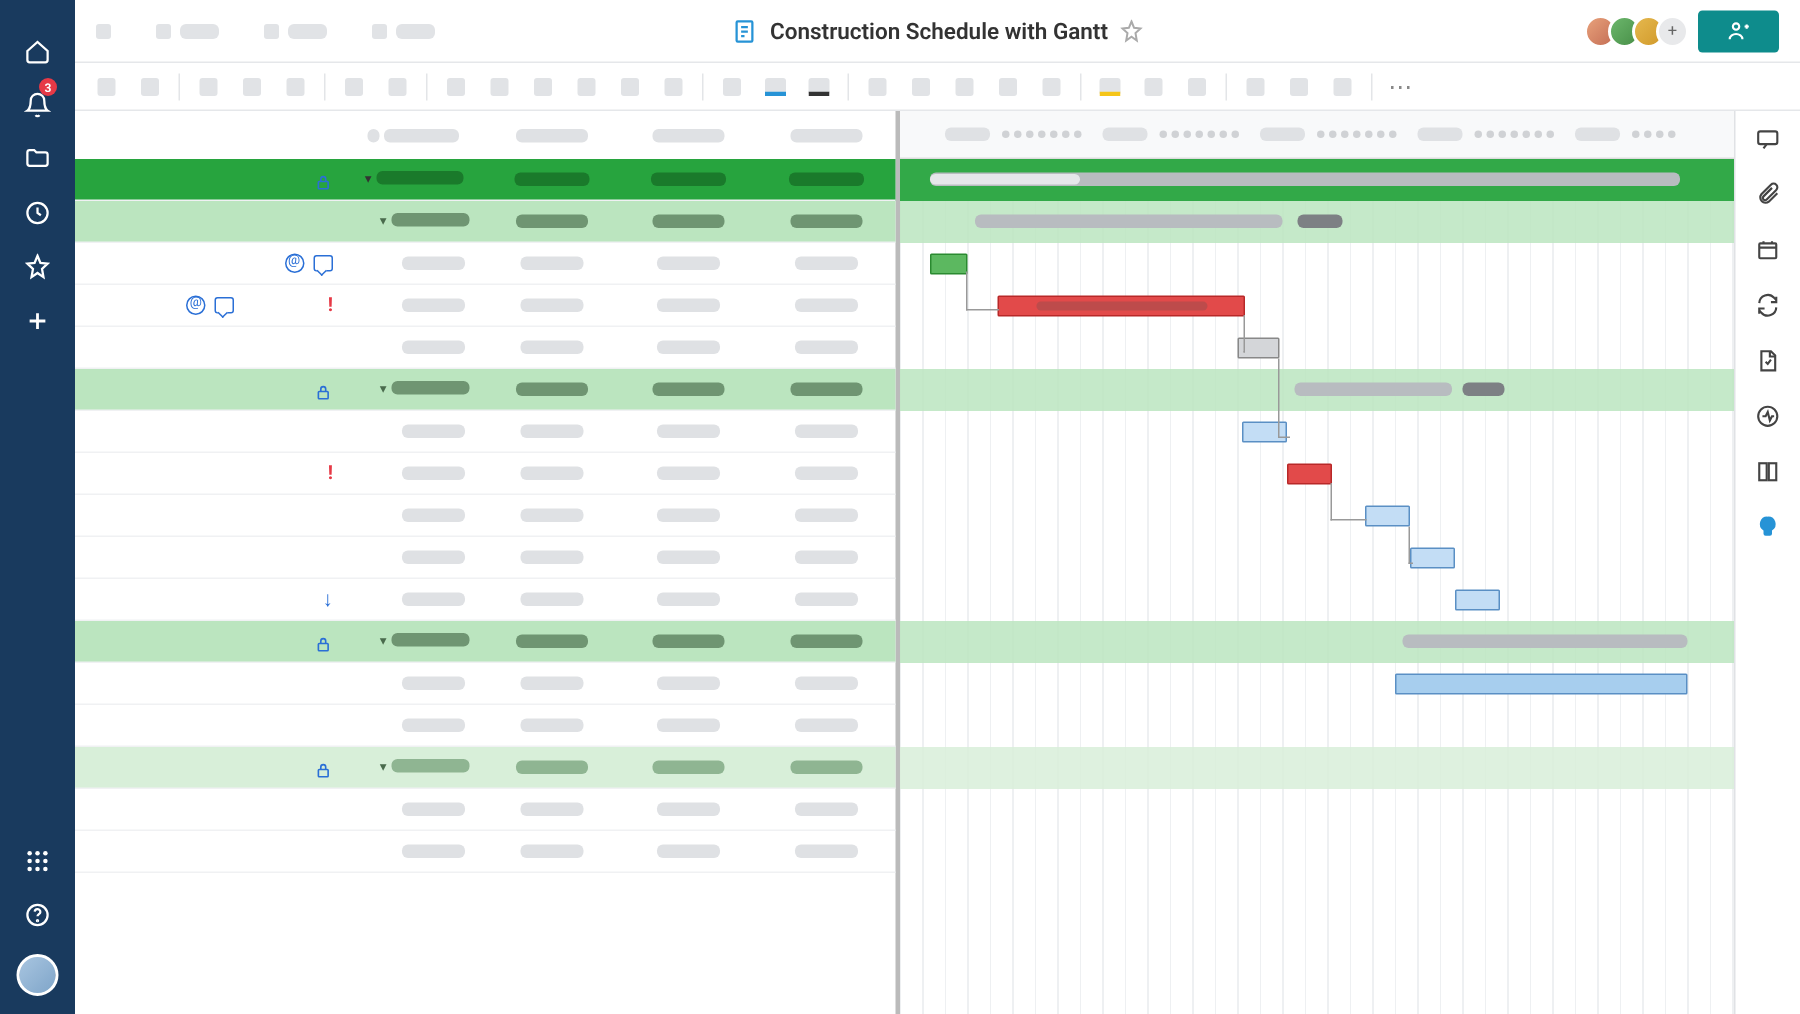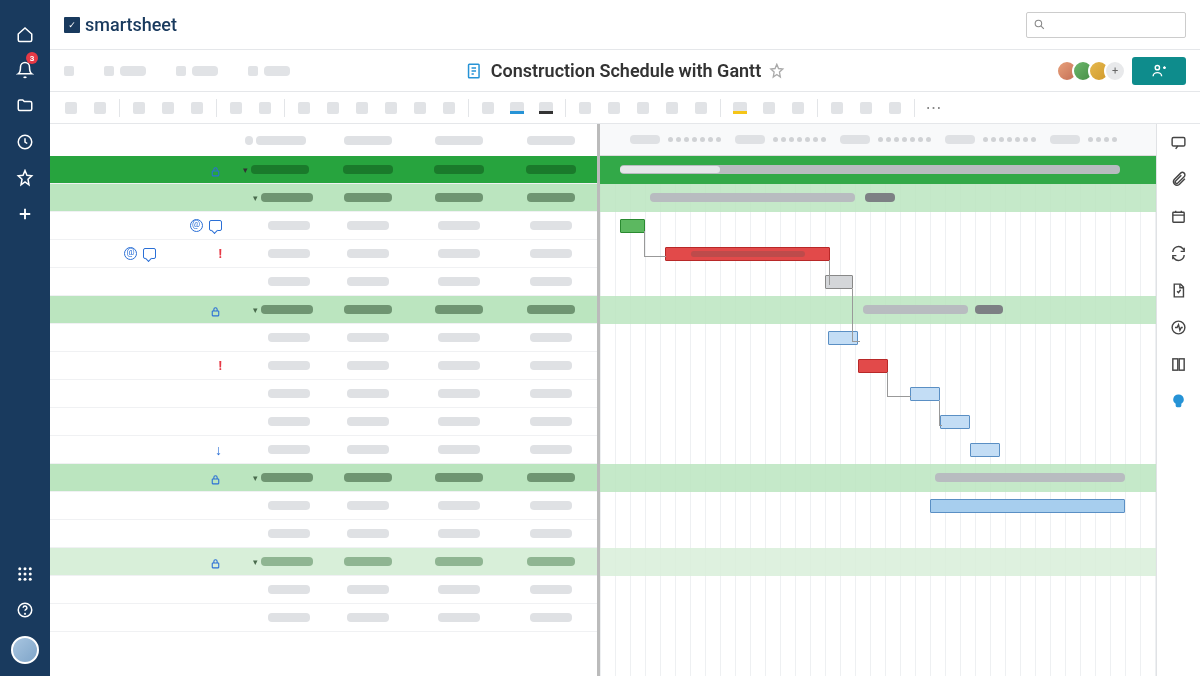--- a/index.html
+++ b/index.html
@@ -26,21 +26,21 @@
 .search-box { margin-left: auto; border: 1px solid #ccc; border-radius: 2px; width: 160px; height: 26px; display: flex; align-items: center; padding: 0 6px; color: #888; }
 .search-box svg { width: 13px; height: 13px; }
 
 
 .title-row { height: 42px; display: flex; align-items: center; position: relative; border-bottom: 1px solid #e5e7ea; }
 .title-left-ph { display: flex; align-items: center; gap: 30px; padding-left: 14px; }
 .title-ph-item { width: 10px; height: 10px; background: #e1e3e6; border-radius: 2px; }
 .title-ph-pair { display:flex; gap:6px; }
 .title-ph-pair span:first-child { width:10px; height:10px; background:#e1e3e6; border-radius:2px;}
 .title-ph-pair span:last-child { width:26px; height:10px; background:#e1e3e6; border-radius:4px;}
-.title-center { position: absolute; left: 50%; transform: translateX(-50%); display: flex; align-items: center; gap: 8px; font-size: 18px; font-weight: 600; color: #333; }
+.title-center { position: absolute; left: 50%; transform: translateX(-50%); display: flex; align-items: center; gap: 8px; font-size: 15px; font-weight: 600; color: #333; }
 .title-center svg.doc { color: #2693d6; width: 18px; height: 18px; }
 .title-center svg.star { color: #aaa; width: 16px; height: 16px; }
 .title-right { margin-left: auto; display: flex; align-items: center; gap: 6px; padding-right: 14px; }
 .avatar-stack { display: flex; }
 .av { width: 22px; height: 22px; border-radius: 50%; border: 2px solid #fff; margin-left: -6px; }
 .av1{background:linear-gradient(135deg,#e8a17b,#c46e55);} .av2{background:linear-gradient(135deg,#6cb76c,#488f48);} .av3{background:linear-gradient(135deg,#e5b84e,#d19a2b);}
 .av-add { width: 22px; height:22px; border-radius:50%; background:#e8e9eb; border:2px solid #fff; margin-left:-6px; display:flex; align-items:center; justify-content:center; font-size:11px; color:#666;}
 .share-btn { background: #0e8c8c; color: #fff; border: none; height: 28px; width: 54px; border-radius: 3px; display: flex; align-items: center; justify-content: center; cursor: pointer; }
 .share-btn svg { width: 17px; height: 17px; }
 
@@ -177,32 +177,20 @@
             <path d="M9.5 9a2.5 2.5 0 015 .5c0 1.5-2.5 2-2.5 3.5"></path>
             <circle cx="12" cy="17" r="0.5" fill="currentColor"></circle>
           </svg>
       </div>
       <div class="nav-avatar"></div>
     </div>
   </nav>
 
   <div class="main">
 
-    <div class="top-header">
-      <div class="brand">
-        <span class="brand-mark"></span>
-        <span>smartsheet</span>
-      </div>
-      <div class="search-box">
-        <svg viewBox="0 0 24 24" fill="none" stroke="currentColor" stroke-width="2">
-            <circle cx="10" cy="10" r="6"></circle>
-            <path d="M20 20l-5-5"></path>
-          </svg>
-      </div>
-    </div>
 
     <div class="title-row">
       <div class="title-left-ph">
         <span class="title-ph-item"></span>
         <div class="title-ph-pair">
             <span></span>
             <span></span>
           </div>
         <div class="title-ph-pair">
             <span></span>

